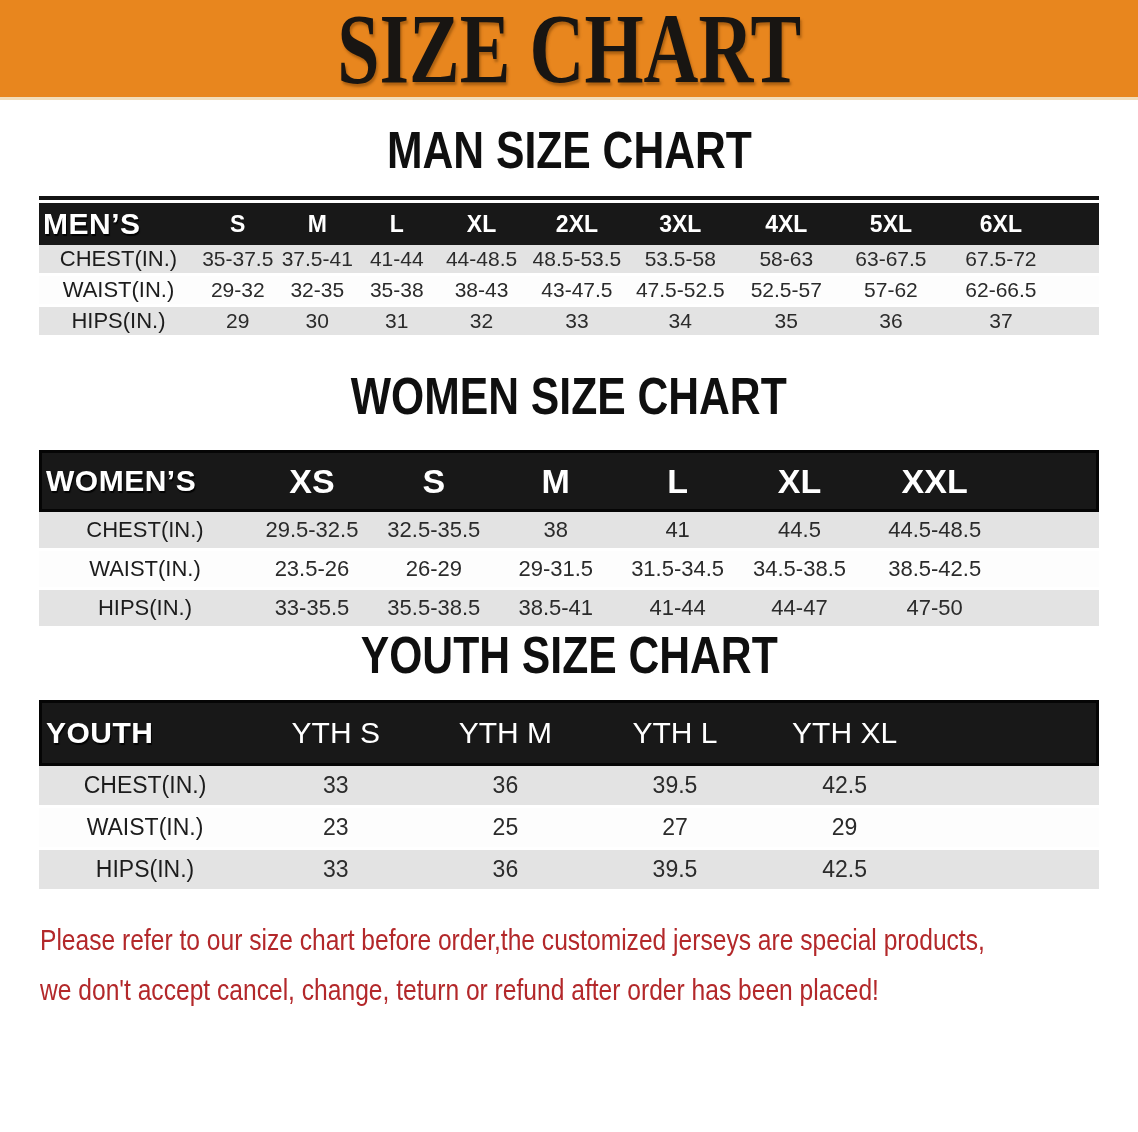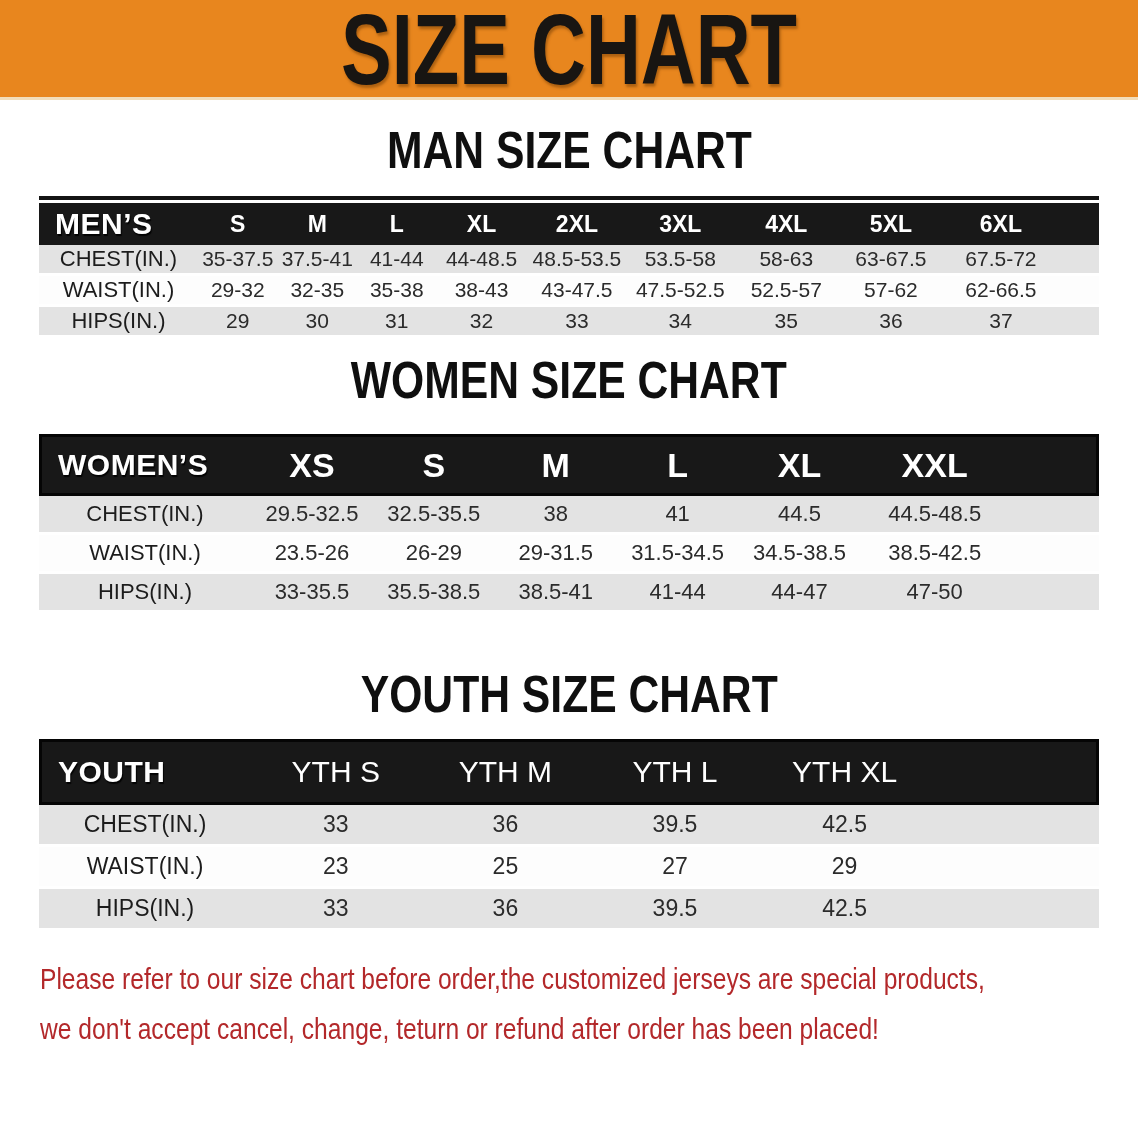--- a/index.html
+++ b/index.html
@@ -8,59 +8,60 @@
     width: 1138px; height: 1132px; overflow: hidden;
     font-family: "Liberation Sans", sans-serif;
     color: #222;
   }
 
   
   .banner {
     height: 100px; background: #e8861e;
     display: flex; align-items: center; justify-content: center;
     border-bottom: 3px solid #f2ddba;
+    font-family: Liberation Serif, serif;
   }
   .banner-text {
     display: inline-block;
     font-size: 100px; font-weight: 800; line-height: 0.92;
     color: #181512; letter-spacing: 0px;
     transform: scaleX(0.76);
     text-shadow: 2px 3px 3px rgba(100,50,0,0.45);
     white-space: nowrap;
   }
 
   
   .section-heading { text-align: center; line-height: 1; }
   .section-heading > span {
     display: inline-block;
     font-size: 52px; font-weight: 800; color: #0f0f0f;
     transform: scaleX(0.82);
     white-space: nowrap;
   }
   #heading-man   { margin-top: 24px; }
-  #heading-women { margin-top: 16px; }
-  #heading-youth { margin-top: 55px; }
+  #heading-women { margin-top: 32px; }
+  #heading-youth { }
 
   
   .table-wrap { width: 1060px; margin-left: 39px; }
   #men-wrap { margin-top: 20px; }
   #men-rule { height: 4px; background: #141414; margin-bottom: 3px; }
   #women-wrap { margin-top: 28px; }
   #youth-wrap { margin-top: 19px; }
 
   table.size-table {
     width: 100%; border-collapse: separate; border-spacing: 0;
     table-layout: fixed;
   }
   .size-table thead th {
     background: #181818; color: #ffffff; font-weight: 700;
     text-align: center; vertical-align: middle; overflow: hidden;
   }
   .size-table thead th.label-cell {
-    text-align: left; padding-left: 16px;
+    text-align: left; padding-left: 4px;
     font-size: 30px; font-weight: 800; letter-spacing: 0.5px;
     text-shadow: 1px 2px 1px rgba(0,0,0,0.9);
     white-space: nowrap;
   }
   .size-table tbody td {
     text-align: center; vertical-align: middle;
     color: #2b2b2b; border-bottom: 3px solid #ffffff;
     white-space: nowrap; overflow: hidden;
   }
   .size-table tbody tr:nth-child(odd) td { background: #e3e3e3; }

